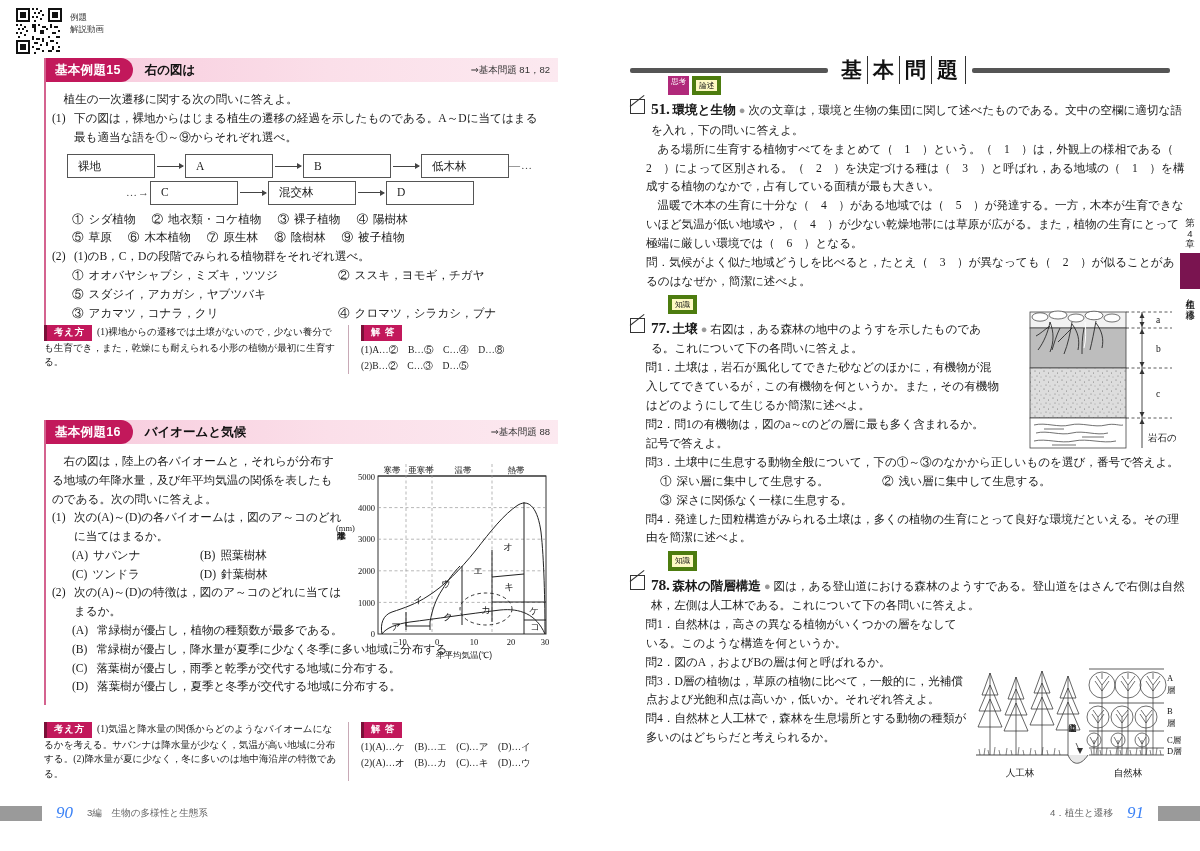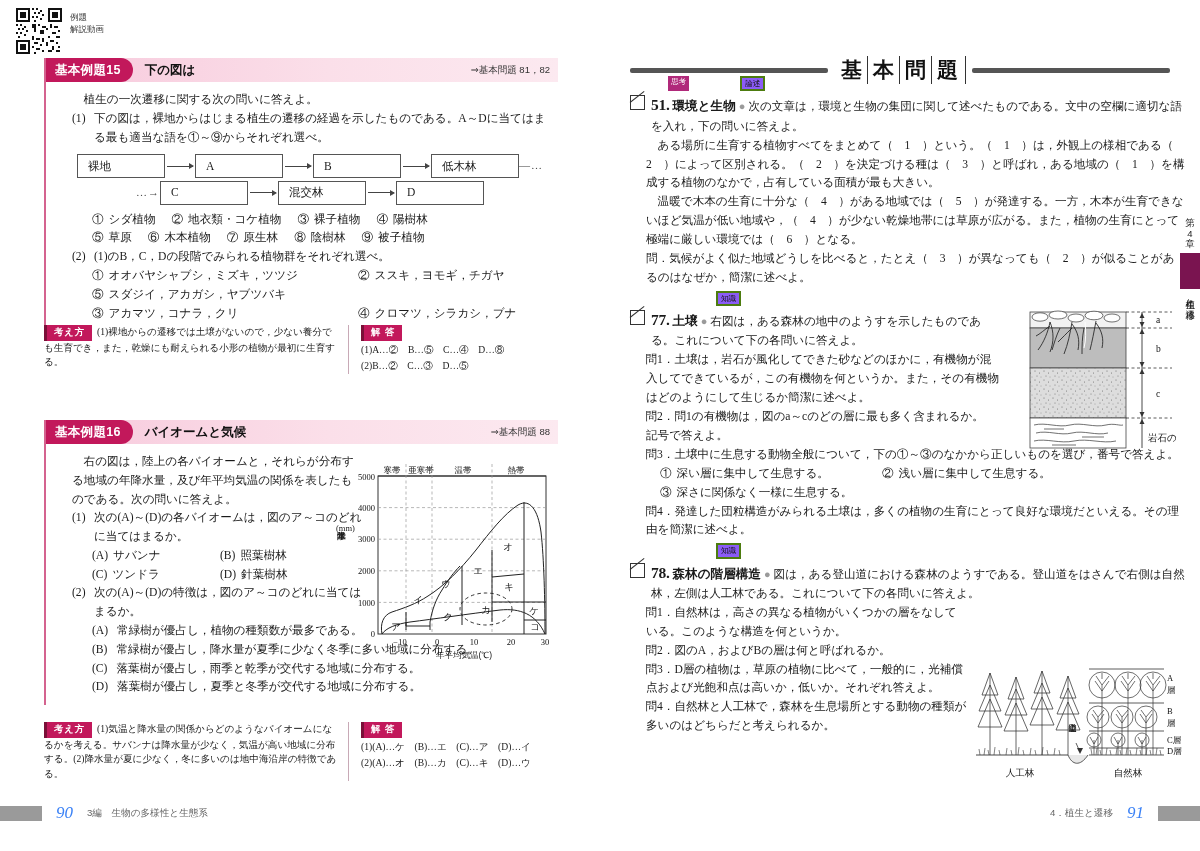--- a/index.html
+++ b/index.html
@@ -24,21 +24,21 @@
   .ex-head{background:linear-gradient(90deg,#f7c9dc 0%,#fbdfe9 55%,#fce9f0 100%);
            height:24px;display:flex;align-items:center;position:relative;}
   .ex-tag{background:#c2185b;color:#fff;font-weight:bold;font-size:12.5px;
           padding:2px 12px 2px 9px;height:24px;line-height:20px;box-sizing:border-box;
           border-radius:0 12px 12px 0;letter-spacing:.3px;
           font-family:"Liberation Sans","DejaVu Sans",sans-serif;}
   .ex-title{font-weight:bold;font-size:12.5px;margin-left:12px;color:#111;
             font-family:"Liberation Sans","DejaVu Sans",sans-serif;}
   .ex-ref{position:absolute;right:8px;font-size:9.5px;color:#333;
           font-family:"Liberation Sans","DejaVu Sans",sans-serif;}
-  .ex-body{padding:9px 10px 8px 26px;font-size:11.6px;line-height:1.62;}
+  .ex-body{padding:9px 10px 8px 6px;font-size:11.6px;line-height:1.62;}
 
   .ind{text-indent:1em;}
   .q-row{display:flex;}
   .q-num{width:22px;flex:none;}
   .q-txt{flex:1;}
   .opt-row{display:flex;flex-wrap:wrap;margin-left:20px;}
   .opt{white-space:nowrap;margin-right:16px;}
   .cnum{margin-right:5px;}
 
   
@@ -74,21 +74,21 @@
             padding:0 6px;color:#111;}
   .bq-title span{padding:0 5px;border-left:1.4px solid #333;}
   .bq-title span:first-child{border-left:none;padding-left:7px;}
   .bq-title span:last-child{border-right:1.4px solid #333;padding-right:7px;}
 
   .rp-body{position:absolute;left:30px;top:76px;width:556px;font-size:11.6px;line-height:1.63;}
   .badges{margin-left:38px;margin-bottom:1px;display:flex;gap:3px;}
   .bdg{font-size:7.6px;padding:1px 3px;line-height:1.25;
        font-family:"Liberation Sans","DejaVu Sans",sans-serif;}
   .bdg.fill{background:#b0297a;color:#fff;}
-  .bdg.out{border:2px solid #4d7c0f;color:#111;background:#8b5cf6;margin-left:48px;}
+  .bdg.out{border:4px solid #4d7c0f;color:#111;background:#fef9c3;}
   .qhead{display:flex;align-items:flex-start;}
   .chk{width:13px;height:13px;border:1.1px solid #333;flex:none;margin:3px 6px 0 0;position:relative;}
   .chk:after{content:"";position:absolute;left:-1px;top:5.5px;width:18px;height:1px;
              background:#333;transform:rotate(-38deg);transform-origin:left center;}
   .qno{font-weight:bold;font-size:15.5px;margin-right:3px;letter-spacing:-.3px;}
   .qsub{font-weight:bold;font-size:12.6px;}
   .dotmark{color:#9a9a9a;font-size:11px;padding:0 3px;}
   .sub-q{margin-left:16px;text-indent:-0.05em;}
   .wrap-body{margin-left:16px;}
 
@@ -191,21 +191,21 @@
     </div>
     <div class="qr-labels">
       <div>例題</div>
       <div>解説動画</div>
     </div>
   </div>
 
   <div class="ex-box" style="top:58px;">
     <div class="ex-head">
       <div class="ex-tag">基本例題15</div>
-      <div class="ex-title">下の図は</div>
+      <div class="ex-title">右の図は</div>
       <div class="ex-ref">⇒基本問題 81，82</div>
     </div>
     <div class="ex-body">
       <div class="ind">植生の一次遷移に関する次の問いに答えよ。</div>
       <div class="q-row">
         <div class="q-num">(1)</div>
         <div class="q-txt">下の図は，裸地からはじまる植生の遷移の経過を示したものである。A～Dに当てはまる最も適当な語を①～⑨からそれぞれ選べ。</div>
       </div>
 
       <div class="flow">

